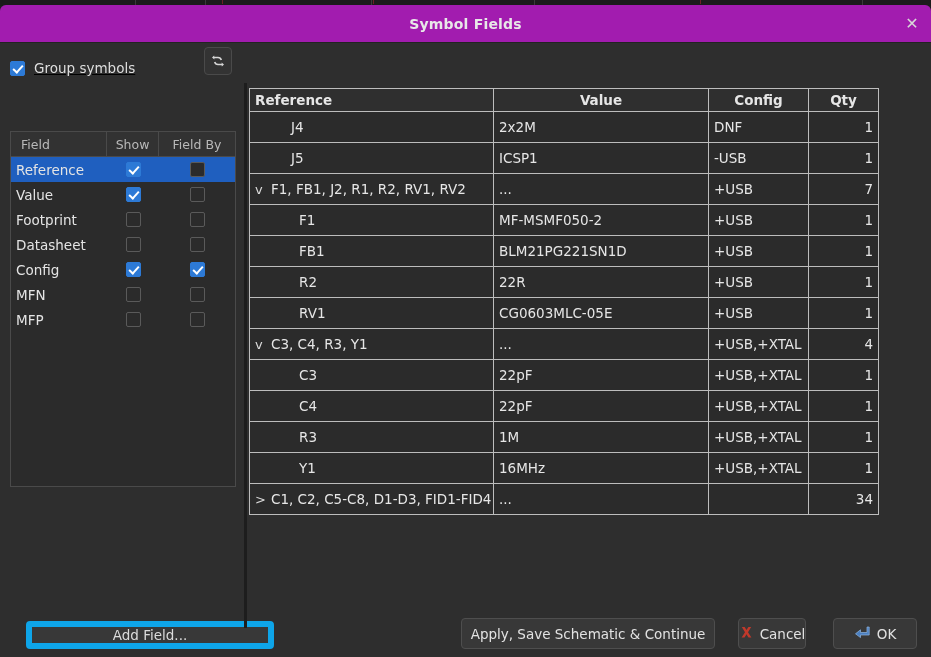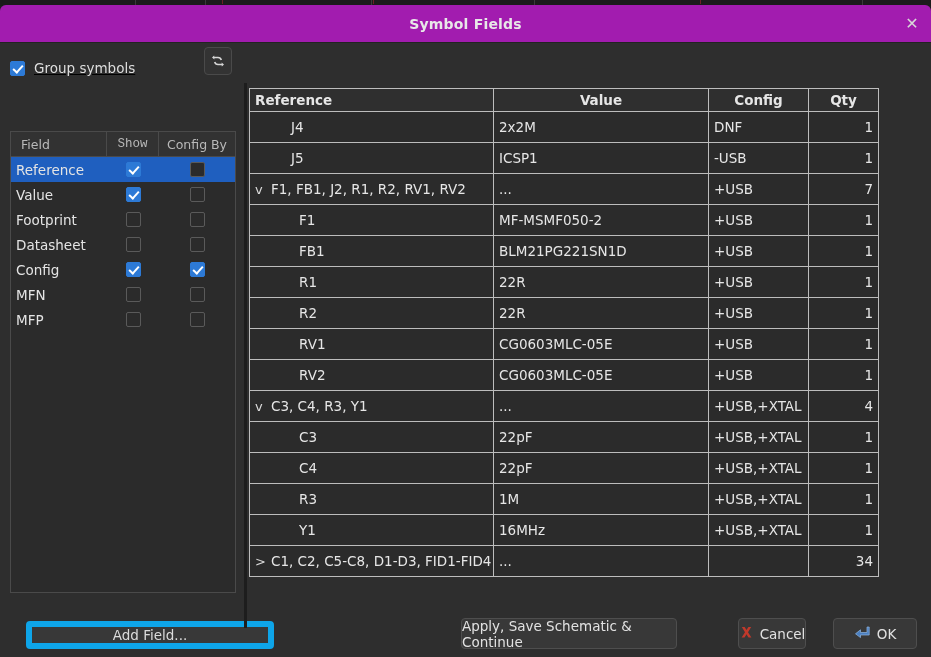--- a/index.html
+++ b/index.html
@@ -73,30 +73,30 @@
     margin-left: 9px; color: #dedede; font-size: 13.5px; white-space: nowrap;
   }
   #refresh-btn {
     position: absolute; right: 8px; top: 4px; width: 28px; height: 28px;
     background: #333333; border: 1px solid #4a4a4a; border-radius: 4px;
     display: flex; align-items: center; justify-content: center; cursor: pointer;
   }
 
   
   #fields-table {
-    position: absolute; left: 10px; top: 88px; width: 226px; height: 462px;
+    position: absolute; left: 10px; top: 88px; width: 226px; height: 356px;
     border: 1px solid #4a4a4a; background: #2b2b2b; overflow: hidden;
   }
   #fields-head { display: flex; height: 25px; background: #323232;
                  border-bottom: 1px solid #4a4a4a; }
   #fields-head > div {
     color: #b9b9b9; font-size: 12.5px; line-height: 25px;
   }
   .col-field { flex: 0 0 96px; padding-left: 10px; border-right: 1px solid #4a4a4a; }
-  .col-show  { flex: 0 0 52px; text-align: center; border-right: 1px solid #4a4a4a; font-family: Liberation Mono, monospace; }
+  .col-show  { flex: 0 0 52px; text-align: center; border-right: 1px solid #4a4a4a; }
   .col-group { flex: 1 1 auto; text-align: center; }
   .field-row { display: flex; height: 25px; align-items: center; cursor: pointer; }
   .field-row.selected { background: #1f5fbf; }
   .field-row .name {
     flex: 0 0 96px; padding-left: 5px; color: #e4e4e4; font-size: 13.5px;
   }
   .field-row .show, .field-row .grp {
     display: flex; align-items: center; justify-content: center;
   }
   .field-row .show { flex: 0 0 52px; }
@@ -151,21 +151,21 @@
   .ref-label.lvl-top   { margin-left: 22px; }
 
   
   #footer { position: absolute; left: 0; right: 0; bottom: 0; height: 46px; }
   .btn {
     position: absolute; background: #383838; border: 1px solid #4e4e4e;
     border-radius: 4px; color: #e2e2e2; font-size: 13.5px;
     display: flex; align-items: center; justify-content: center;
     gap: 6px; cursor: pointer; height: 31px;
   }
-  #apply-btn  { left: 461px; top: 7px; width: 216px; }
+  #apply-btn  { left: 461px; top: 7px; width: 254px; }
   #cancel-btn { left: 738px; top: 7px; width: 68px; }
   #ok-btn     { left: 833px; top: 7px; width: 84px; }
 </style>
 </head>
 <body>
 
 <div id="desktop-strip">
   <span class="tick" style="left:135px"></span>
   <span class="tick" style="left:205px"></span>
   <span class="redtick" style="left:222px"></span>
@@ -198,21 +198,21 @@
           <path d="M12 11.5 L8 11.5 A3.5 3.5 0 0 1 4.7 9" fill="none" stroke="#d6d6d6" stroke-width="1.6"></path>
           <path d="M11.8 13.6 L14 11.4 L11.6 9.4 Z" fill="#d6d6d6"></path>
         </svg>
       </div>
     </div>
 
     <div id="fields-table">
       <div id="fields-head">
         <div class="col-field">Field</div>
         <div class="col-show">Show</div>
-        <div class="col-group">Config By</div>
+        <div class="col-group">Field By</div>
       </div>
       <div id="fields-body">
           <div class="field-row selected">
             <div class="name">Reference</div>
             <div class="show">
               <span class="cb checked"></span>
             </div>
             <div class="grp">
               <span class="cb"></span>
             </div>
@@ -345,54 +345,32 @@
                 </div>
               </td>
               <td class="c-val">BLM21PG221SN1D</td>
               <td class="c-cfg">+USB</td>
               <td class="c-qty">1</td>
             </tr>
             <tr>
               <td class="c-ref">
                 <div class="ref-inner">
                   <span class="twisty"></span>
-                  <span class="ref-label lvl-child">R1</span>
+                  <span class="ref-label lvl-child">R2</span>
                 </div>
               </td>
               <td class="c-val">22R</td>
               <td class="c-cfg">+USB</td>
               <td class="c-qty">1</td>
             </tr>
             <tr>
               <td class="c-ref">
                 <div class="ref-inner">
                   <span class="twisty"></span>
-                  <span class="ref-label lvl-child">R2</span>
-                </div>
-              </td>
-              <td class="c-val">22R</td>
-              <td class="c-cfg">+USB</td>
-              <td class="c-qty">1</td>
-            </tr>
-            <tr>
-              <td class="c-ref">
-                <div class="ref-inner">
-                  <span class="twisty"></span>
                   <span class="ref-label lvl-child">RV1</span>
-                </div>
-              </td>
-              <td class="c-val">CG0603MLC-05E</td>
-              <td class="c-cfg">+USB</td>
-              <td class="c-qty">1</td>
-            </tr>
-            <tr>
-              <td class="c-ref">
-                <div class="ref-inner">
-                  <span class="twisty"></span>
-                  <span class="ref-label lvl-child">RV2</span>
                 </div>
               </td>
               <td class="c-val">CG0603MLC-05E</td>
               <td class="c-cfg">+USB</td>
               <td class="c-qty">1</td>
             </tr>
             <tr>
               <td class="c-ref">
                 <div class="ref-inner">
                   <span class="twisty">v</span>

